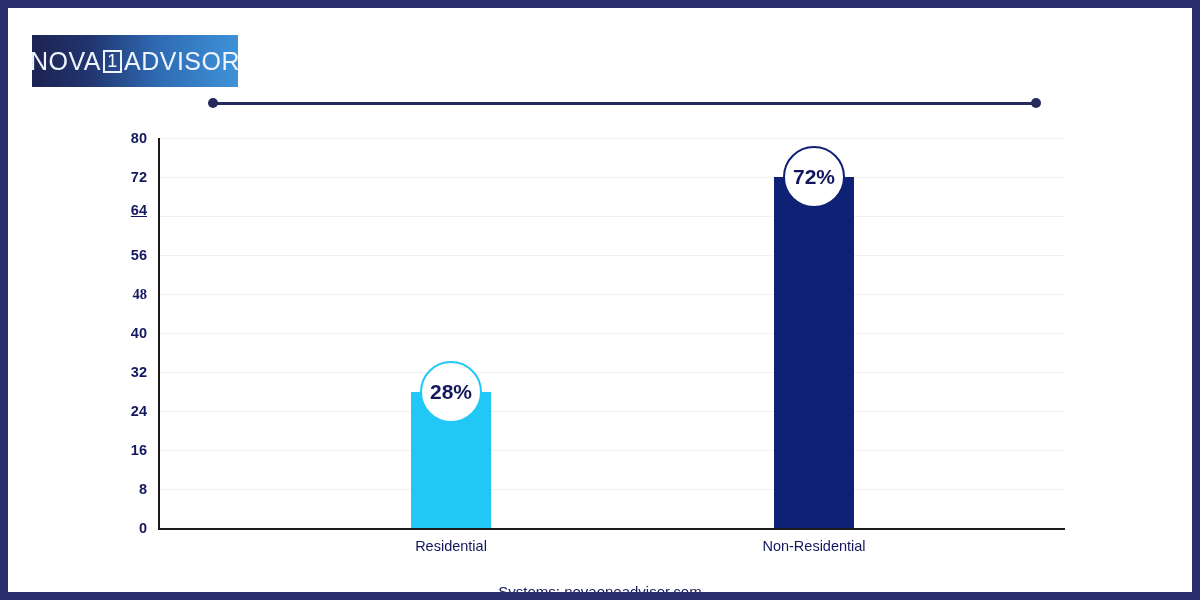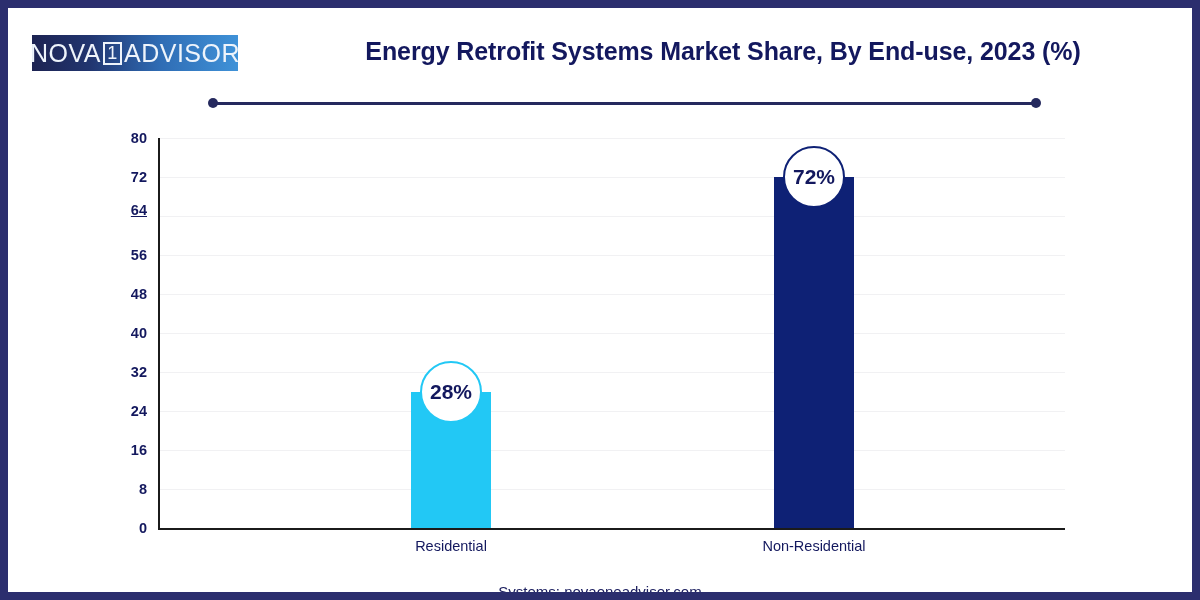--- a/index.html
+++ b/index.html
@@ -19,21 +19,21 @@
     border: 8px solid #2b2e6e;
     overflow: hidden;
   }
 
   
   .logo {
     position: absolute;
     left: 24px;
     top: 27px;
     width: 206px;
-    height: 36px;
+    height: 52px;
     background: linear-gradient(to right, #1d2352 0%, #21356f 28%, #2f6cb4 62%, #3f92d8 100%);
     display: flex;
     align-items: center;
     justify-content: center;
     box-sizing: border-box;
   }
   .logo-text {
     display: flex;
     align-items: center;
     font-family: "Liberation Sans", sans-serif;
@@ -184,21 +184,20 @@
 <div class="page">
 
   <div class="logo">
     <div class="logo-text">
       <span>NOVA</span>
       <span class="logo-box">1</span>
       <span>ADVISOR</span>
     </div>
   </div>
 
-  <div class="chart-title">Energy Retrofit Systems Market Share, By End-use, 2023 (%)</div>
 
   <div class="divider">
     <div class="divider-dot left"></div>
     <div class="divider-line"></div>
     <div class="divider-dot right"></div>
   </div>
 
   <div class="plot">
     <div id="gridlines">
         <div class="gridline" style="top: 390px;"></div>
@@ -213,21 +212,21 @@
         <div class="gridline" style="top: 39px;"></div>
         <div class="gridline" style="top: 0px;"></div>
       </div>
     <div id="yticks">
         <div class="ytick" style="top: 390px;">0</div>
         <div class="ytick" style="top: 351px;">8</div>
         <div class="ytick" style="top: 312px; margin-left: 28px;">16</div>
         <div class="ytick" style="top: 273px;">24</div>
         <div class="ytick" style="top: 234px;">32</div>
         <div class="ytick" style="top: 195px;">40</div>
-        <div class="ytick" style="top: 156px;">48</div>
+        <div class="ytick" style="top: 156px; font-family: Liberation Serif, serif;">48</div>
         <div class="ytick" style="top: 117px;">56</div>
         <div class="ytick" style="top: 72px; text-decoration: underline;">64</div>
         <div class="ytick" style="top: 39px;">72</div>
         <div class="ytick" style="top: 0px;">80</div>
       </div>
     <div class="axis-y"></div>
     <div class="axis-x"></div>
     <div id="bars">
         <div class="bar" style="height: 136.5px; left: 253px; background: rgb(34, 200, 245);"></div>
         <div class="badge" style="top: 253.5px; left: 293px; border: 2px solid rgb(34, 200, 245);">28%</div>

